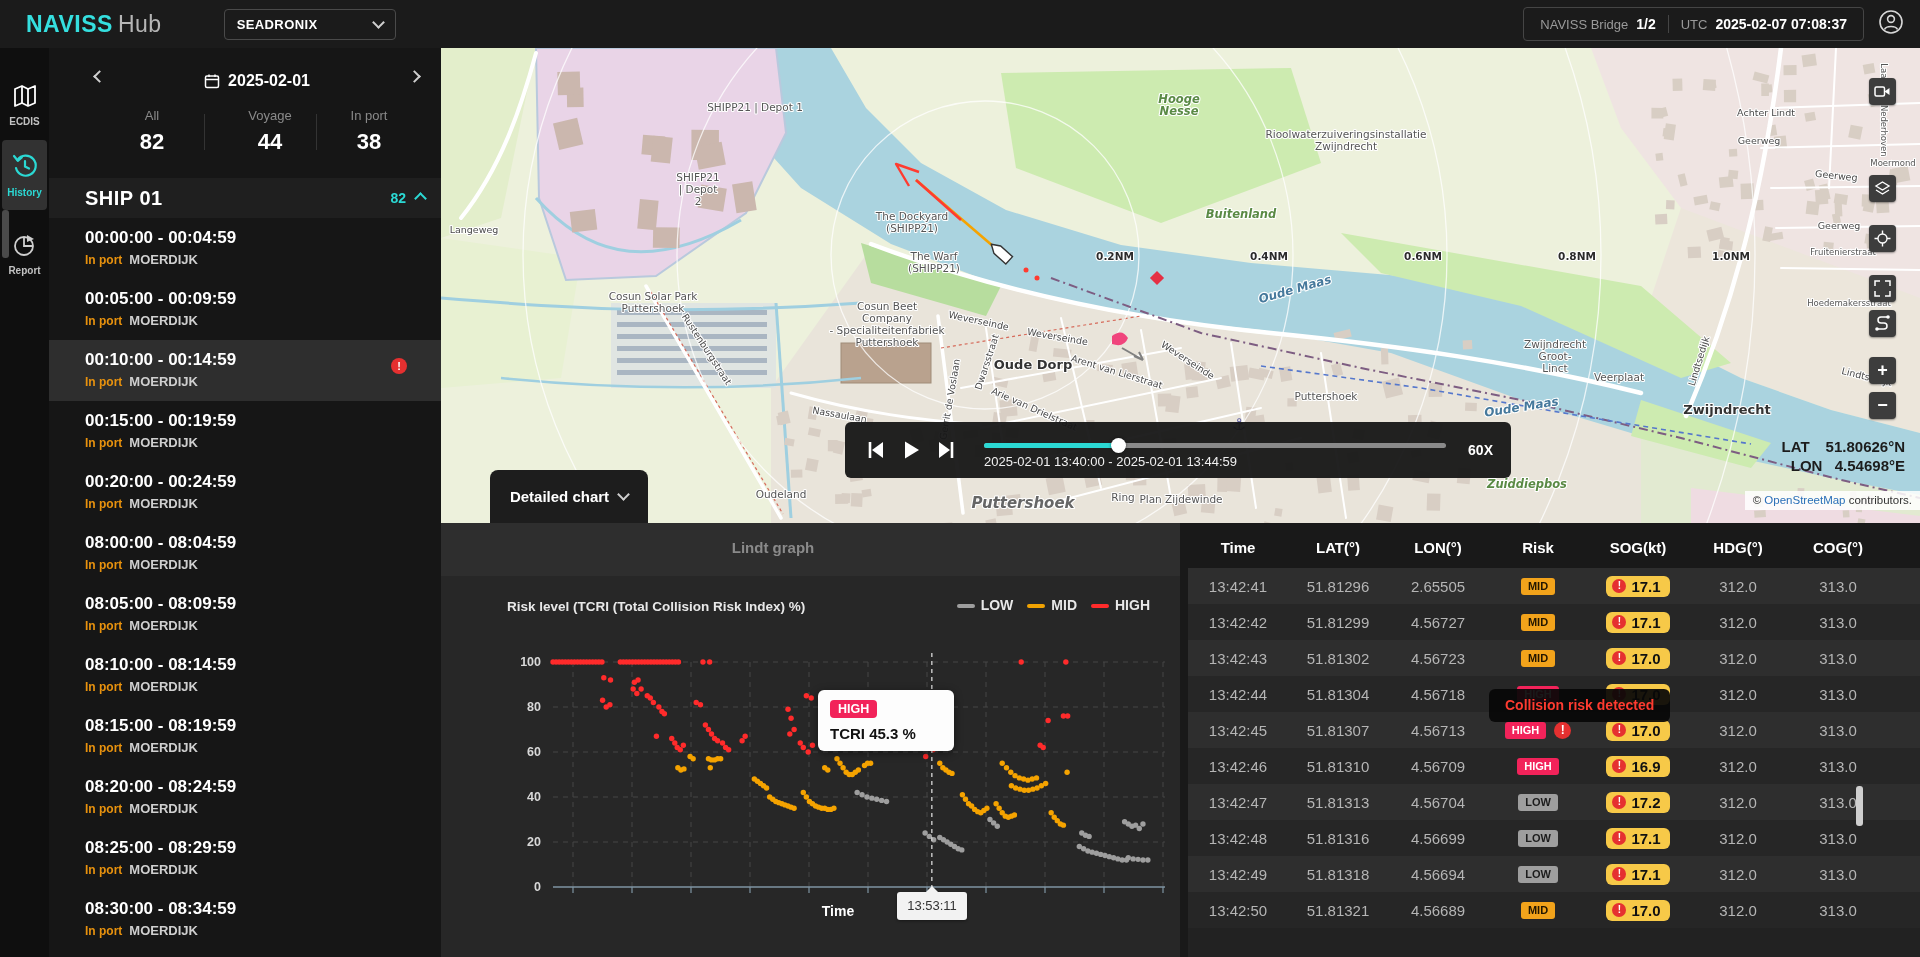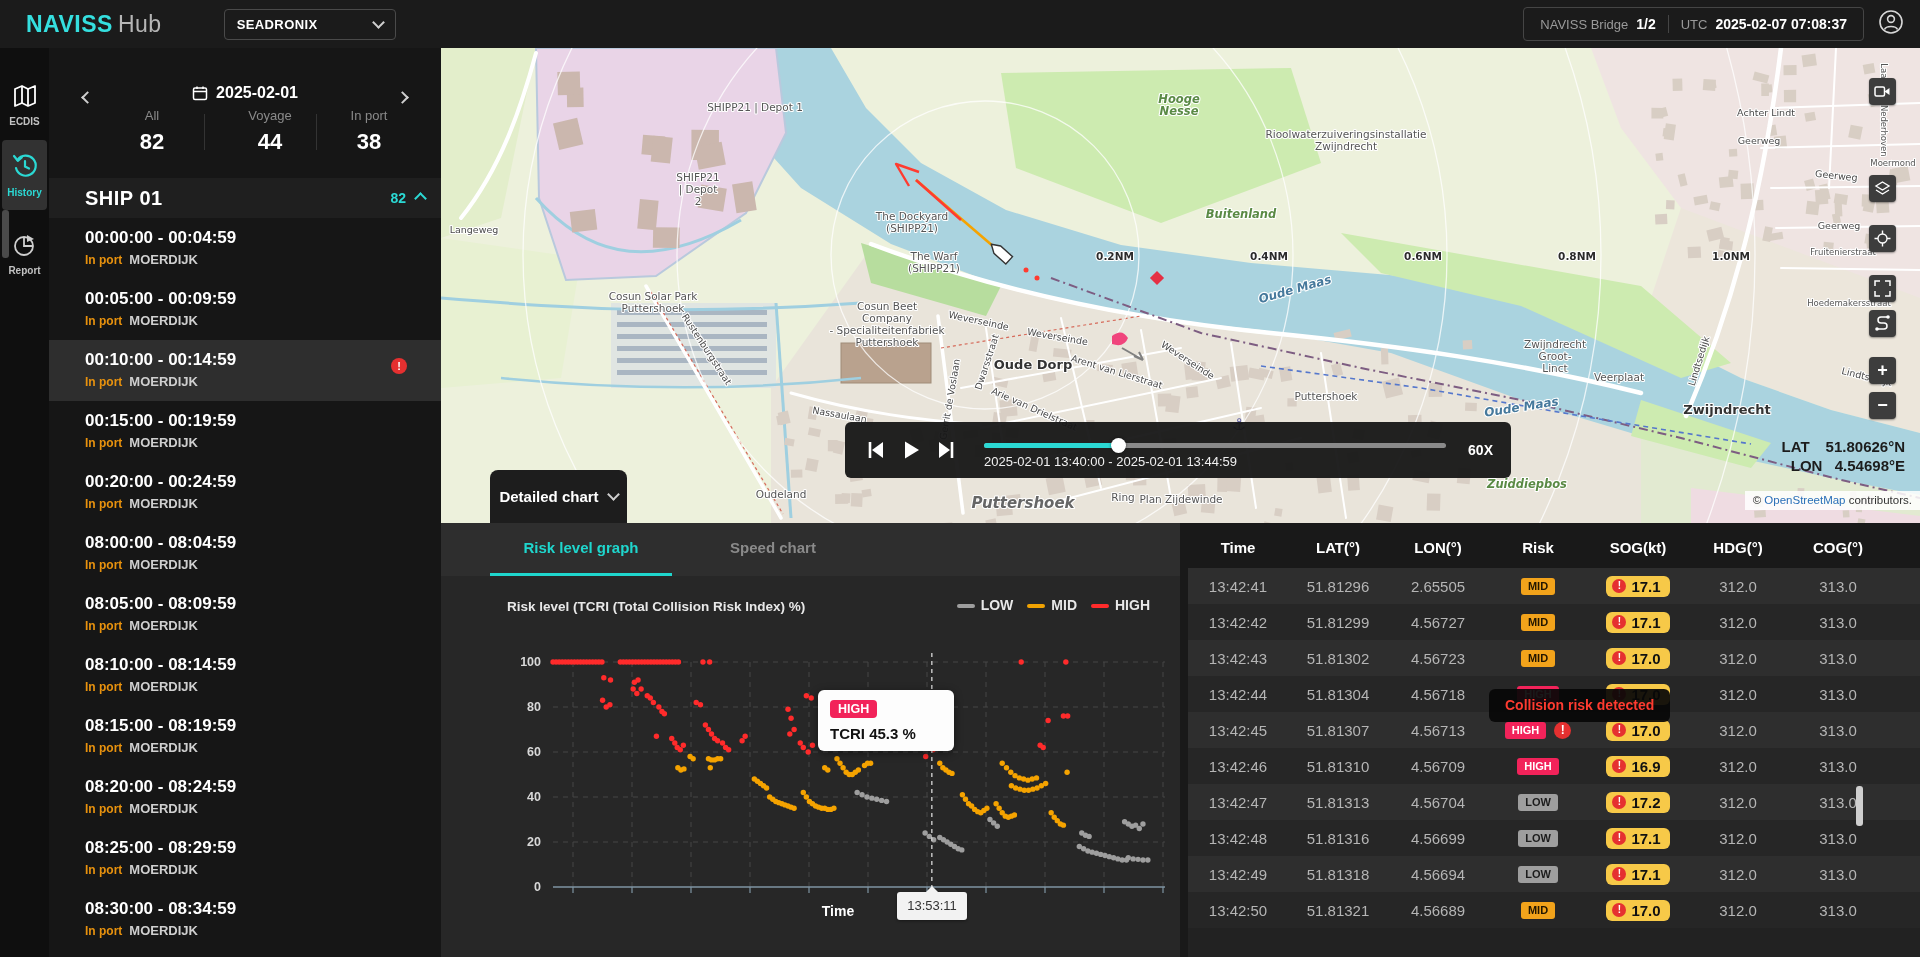--- a/index.html
+++ b/index.html
@@ -23,21 +23,21 @@
   .chev.up{transform:rotate(135deg);border-color:#2bd9d4;}
   
   #rail{left:0;top:48px;width:49px;height:909px;background:#0f0f0f;}
   .railitem{position:absolute;left:2px;width:45px;text-align:center;color:#e8e8e8;cursor:pointer;}
   .railitem .cap{font-size:10px;font-weight:700;margin-top:3px;}
   .railitem.active{background:#323232;border-radius:4px;}
   .railitem.active .cap{color:#2bd9d4;}
   .railitem.dim .cap{color:#c2c2c2;}
   
   #hist{left:49px;top:48px;width:392px;height:909px;background:#161616;overflow:hidden;}
-  .datenav{position:absolute;top:24px;left:0;width:100%;height:30px;display:flex;align-items:flex-end;justify-content:space-between;padding:0 34px;box-sizing:border-box;}
+  .datenav{position:absolute;top:24px;left:12px;width:100%;height:30px;display:flex;align-items:flex-start;justify-content:space-between;padding:0 34px;box-sizing:border-box;}
   .datemid{display:flex;align-items:center;color:#fff;font-size:16px;font-weight:700;gap:8px;}
   .stat{position:absolute;top:60px;text-align:center;width:100px;}
   .stat .sl{color:#8a8a8a;font-size:13px;}
   .stat .sv{color:#fff;font-size:22px;font-weight:700;margin-top:6px;}
   .statdiv{position:absolute;top:66px;width:1px;height:36px;background:#333;}
   .shiphead{position:absolute;top:130px;left:0;width:100%;height:40px;background:#1f1f1f;display:flex;align-items:center;justify-content:space-between;padding:0 16px 0 36px;box-sizing:border-box;cursor:pointer;}
   .shiphead .nm{color:#fff;font-size:20px;font-weight:800;letter-spacing:.5px;}
   .shiphead .rt{display:flex;align-items:center;gap:10px;color:#2bd9d4;font-size:14px;font-weight:700;}
   #voylist{position:absolute;top:170px;left:0;width:100%;bottom:0;}
   .voy{position:relative;height:61px;box-sizing:border-box;padding:10px 0 0 36px;cursor:pointer;}
@@ -70,21 +70,21 @@
   
   #playbar{left:404px;top:374px;width:666px;height:56px;background:rgba(22,22,22,.95);border-radius:6px;display:flex;align-items:center;padding:0 18px;box-sizing:border-box;justify-content:space-between;}
   .pbtn{width:26px;height:26px;margin-right:9px;cursor:pointer;display:flex;align-items:center;justify-content:center;}
   #ptrackwrap{position:relative;flex:1;margin:0 16px;height:100%;}
   #ptrack{position:absolute;left:0;top:21px;width:100%;height:5px;border-radius:3px;background:#8a8a8a;cursor:pointer;}
   #pfill{position:absolute;left:0;top:0;height:5px;border-radius:3px;background:#2bd9d4;}
   #pknob{position:absolute;top:-5px;width:15px;height:15px;border-radius:50%;background:#fff;box-shadow:0 0 3px rgba(0,0,0,.5);cursor:pointer;}
   #ptime{position:absolute;left:0;top:32px;color:#f0f0f0;font-size:13px;}
   #pspeed{color:#fff;font-size:14px;font-weight:700;margin-left:6px;}
   
-  #dcbtn{left:490px;top:470px;width:137px;height:53px;background:#1d1d1d;border-radius:8px 8px 0 0;display:flex;align-items:center;justify-content:center;gap:10px;color:#fff;font-size:15px;font-weight:600;cursor:pointer;z-index:30;}
+  #dcbtn{left:490px;top:470px;width:158px;height:53px;background:#1d1d1d;border-radius:8px 8px 0 0;display:flex;align-items:center;justify-content:center;gap:10px;color:#fff;font-size:15px;font-weight:600;cursor:pointer;z-index:30;}
   
   #bottom{left:441px;top:523px;width:1479px;height:434px;background:#191919;}
   #chartpanel{position:absolute;left:0;top:0;width:739px;height:434px;background:#272727;}
   #tabbar{position:absolute;left:0;top:0;width:100%;height:53px;background:#2e2e2e;}
   .tab{position:absolute;top:0;height:50px;line-height:50px;font-size:15px;cursor:pointer;text-align:center;}
   .tab.active{color:#1fd6cd;font-weight:700;border-bottom:3px solid #1fd6cd;}
   .tab.idle{color:#8a8a8a;font-weight:600;}
   #ctitle{position:absolute;left:66px;top:76px;color:#e8e8e8;font-size:13.5px;font-weight:600;}
   #legend{position:absolute;right:30px;top:74px;display:flex;align-items:center;gap:14px;color:#e8e8e8;font-size:14px;font-weight:600;}
   .lgdash{display:inline-block;width:18px;height:4px;border-radius:2px;margin-right:6px;vertical-align:middle;}
@@ -638,22 +638,21 @@
   </div>
 
   <div id="dcbtn" class="abs">
     <span>Detailed chart</span>
     <i class="chev down"></i>
   </div>
 
   <div id="bottom" class="abs">
     <div id="chartpanel">
       <div id="tabbar">
-        <div class="tab active" style="left:49px;width:182px;">Risk level graph</div>
-        <div class="tab idle" style="left:262px;width:140px;">Speed chart</div>
+        <div class="tab idle" style="left:262px;width:140px;">Lindt graph</div>
       </div>
       <div id="ctitle">Risk level (TCRI (Total Collision Risk Index) %)</div>
       <div id="legend">
         <span><span class="lgdash" style="background:#9e9e9e;"></span><span>LOW</span></span>
         <span><span class="lgdash" style="background:#f0a202;"></span><span>MID</span></span>
         <span><span class="lgdash" style="background:#ff2b2b;"></span><span>HIGH</span></span>
       </div>
       <svg id="riskchart" width="739" height="320" viewBox="0 0 739 320" style="position:absolute;left:0;top:100px;">
           <text x="100" y="268" text-anchor="end" fill="#d8d8d8" font-size="12.5" font-weight="600">0</text>
           <line x1="112" y1="219" x2="724" y2="219" stroke="#474747" stroke-dasharray="5 5" stroke-width="1"></line>

